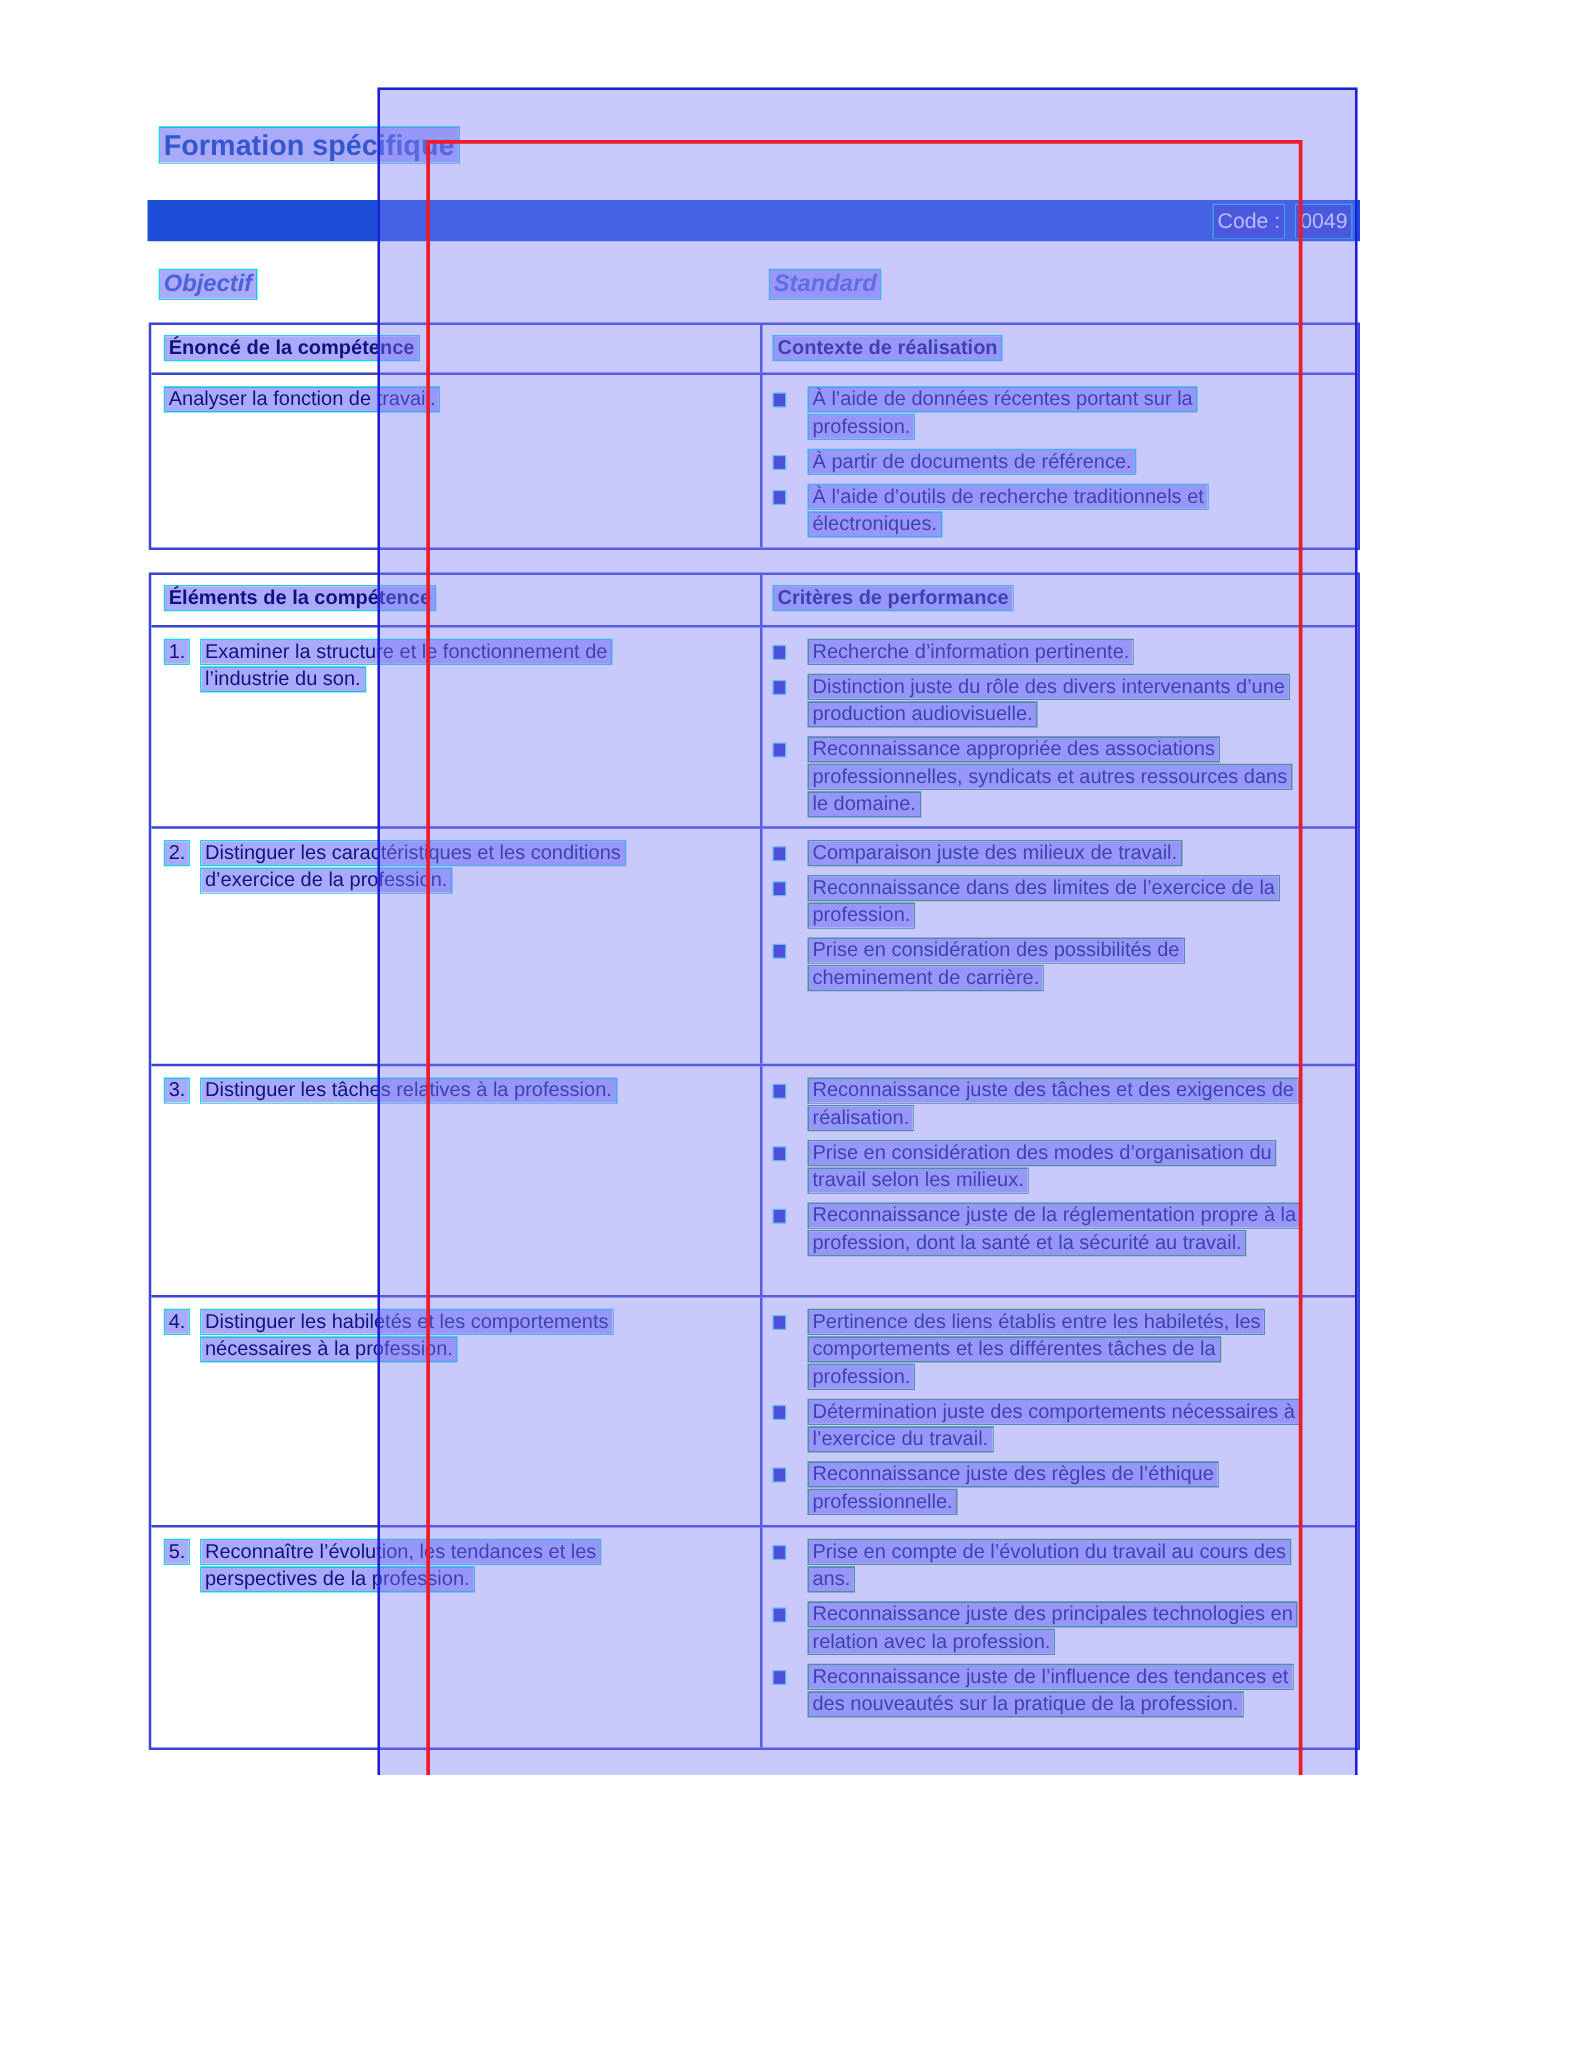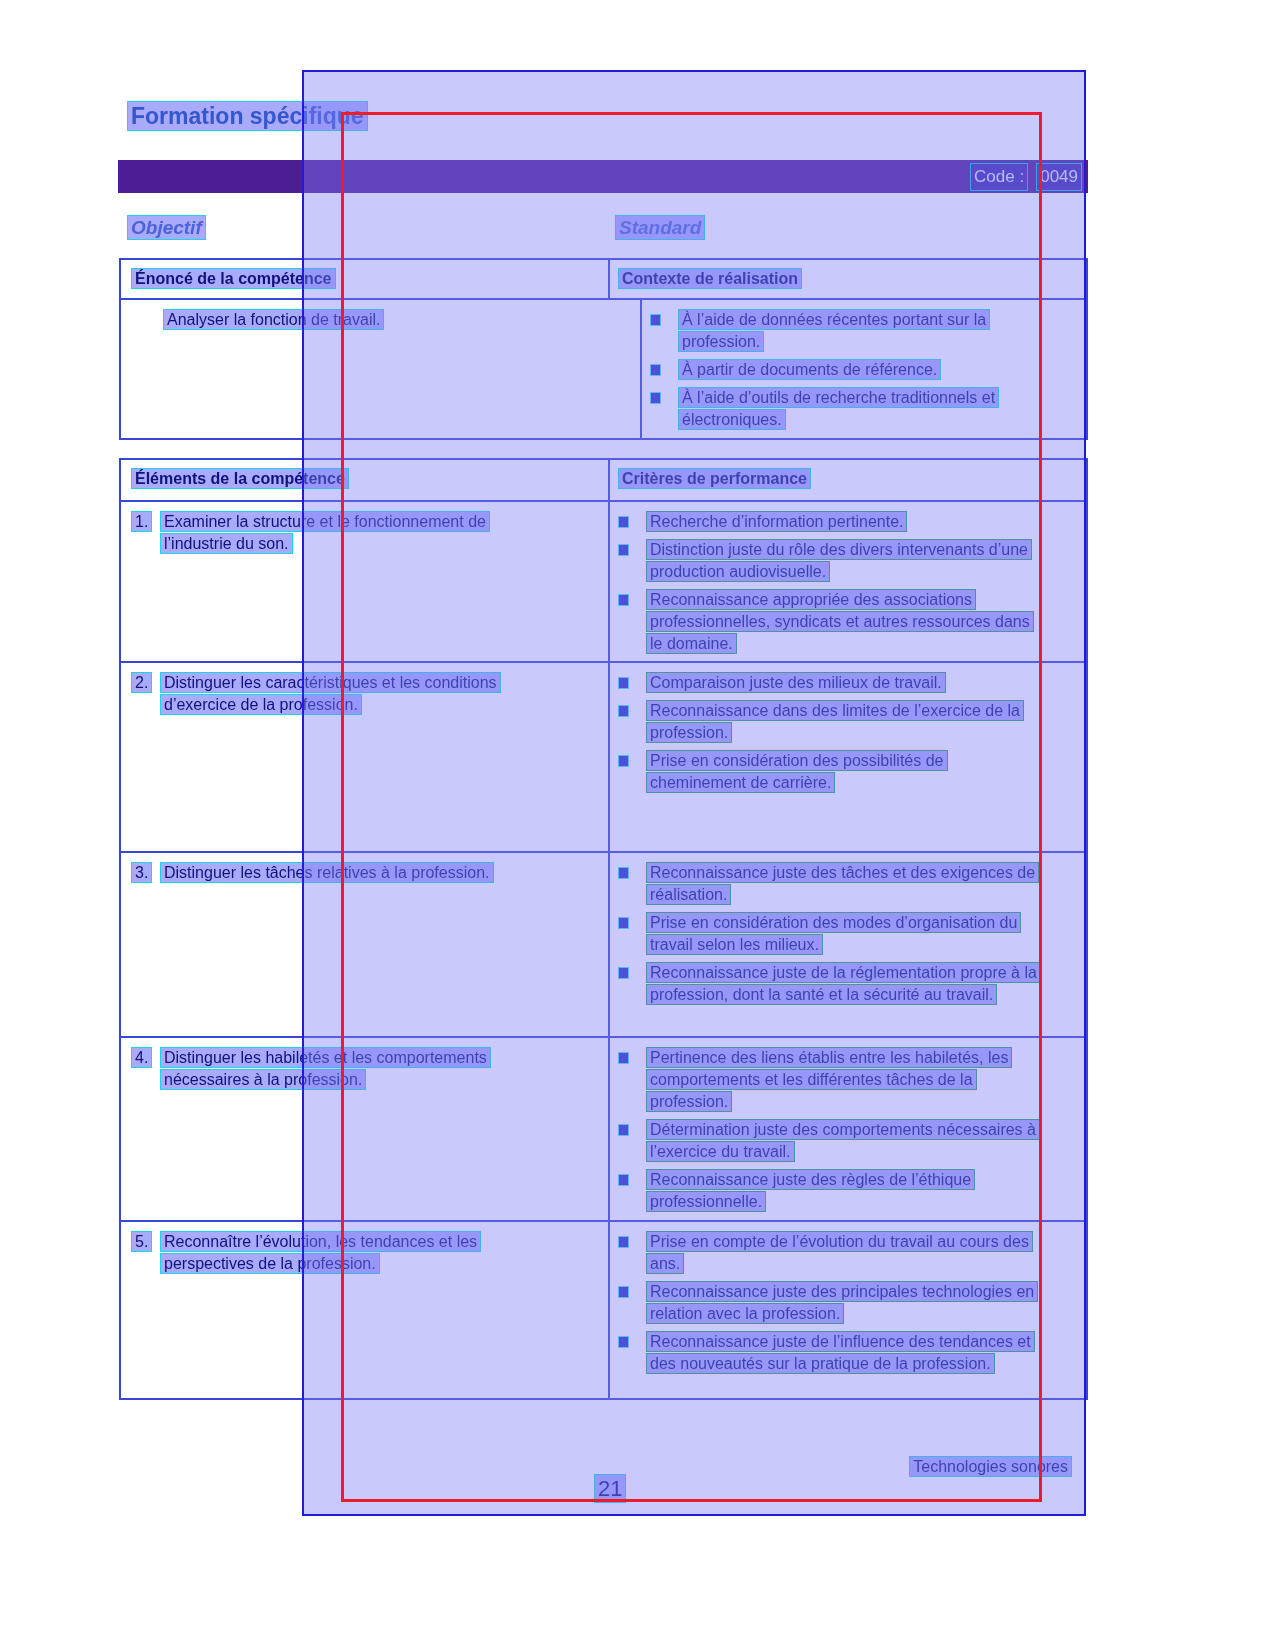--- a/index.html
+++ b/index.html
@@ -1,49 +1,49 @@
 <!DOCTYPE html>
 <html><head>
 <meta charset="utf-8">
 <style>
   * { box-sizing: border-box; margin: 0; padding: 0; }
   html,body { background: #ffffff; }
   .page {
-    position: relative; width: 1276px; height: 1651px; overflow: hidden;
+    position: relative; width: 1276px; height: 1420px; overflow: hidden;
     background: #ffffff; font-family: "Liberation Sans", sans-serif;
     color: #10127d; font-size: 16px; line-height: 22px;
   }
   
   .hl {
     background: rgba(86,86,248,0.5);
     padding: 1px 3px;
     box-shadow: 0 0 0 1px rgba(0,210,225,0.9);
     -webkit-box-decoration-break: clone; box-decoration-break: clone;
   }
   .hl.g { box-shadow: 0 0 0 1px rgba(20,150,80,0.9); }
 
   .doc-title { position: absolute; left: 128px; top: 101px; font-size: 23px; line-height: 30px; font-weight: bold; color: #3457cd; }
 
-  .code-bar { position: absolute; left: 118px; top: 160px; width: 970px; height: 33px; background: #4c1d95; }
+  .code-bar { position: absolute; left: 118px; top: 160px; width: 970px; height: 33px; background: #1d4ed8; }
   .code-inner { position: absolute; right: 7px; top: 4px; display: flex; gap: 10px; font-size: 17px; line-height: 24px; color: #dde5ff; }
   .code-inner .hl { background: rgba(45,45,190,0.55); }
 
   .objectif, .standard { position: absolute; top: 215px; font-size: 19px; line-height: 26px; font-weight: bold; font-style: italic; color: #4a63d8; }
   .objectif { left: 128px; } .standard { left: 616px; }
 
   .tbl { position: absolute; left: 119px; width: 969px; border: 2px solid #3946d3; overflow: hidden; }
   .tbl1 { top: 258px; height: 182px; }
   .tbl2 { top: 458px; height: 942px; }
   .thead { position: relative; border-bottom: 2px solid #3946d3; }
   .tbl1 .thead { height: 40px; text-align: right; } .tbl2 .thead { height: 42px; }
   .hcell { position: absolute; top: 8px; font-weight: bold; white-space: nowrap; }
   .hleft { left: 11px; } .hright { left: 498px; }
   .divided::before { content: ""; position: absolute; left: 487px; top: 0; bottom: 0; width: 2px; background: #3946d3; }
 
-  .tbody1 { position: relative; height: 138px; margin-left: 32px; }
+  .tbody1 { position: relative; height: 138px; }
   .row { position: relative; border-bottom: 2px solid #3946d3; }
   .row:last-child { border-bottom: none; }
   .r1 { height: 161px; } .r2 { height: 190px; } .r3 { height: 185px; } .r4 { height: 184px; } .r5 { height: 177px; }
 
   .lcell { position: absolute; left: 11px; top: 9px; width: 470px; }
   .numline { display: flex; }
   .num { flex: none; width: 29px; }
   .ltext { width: 396px; }
   .rcell { position: absolute; left: 498px; top: 9px; width: 462px; }
   .bullet { display: flex; margin-bottom: 6px; }

